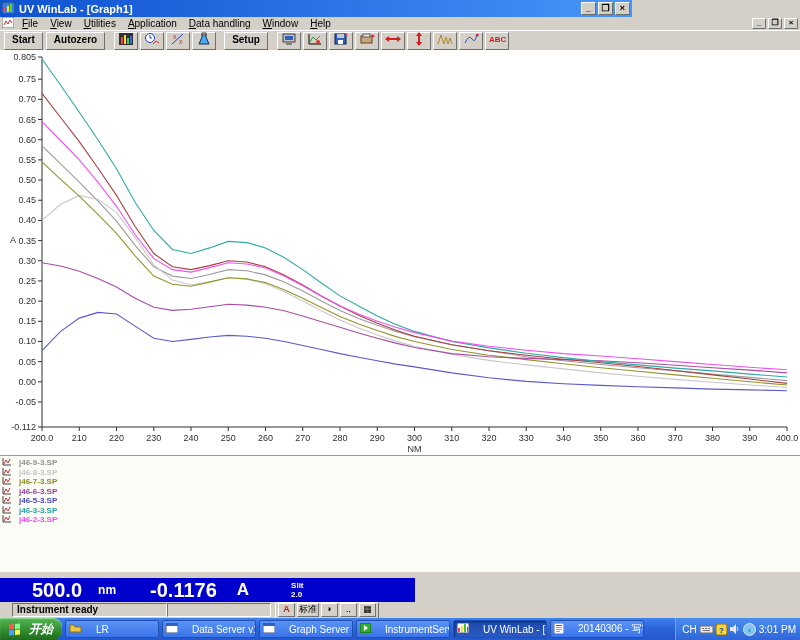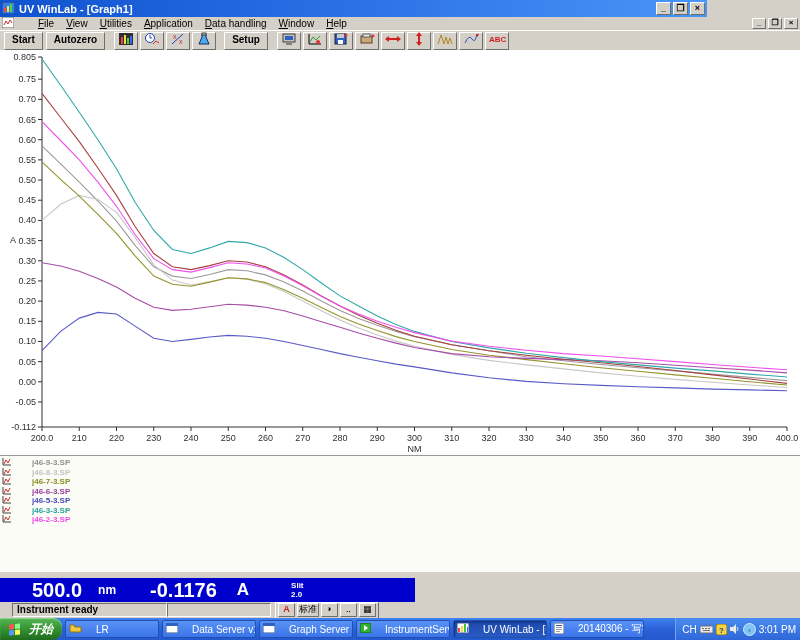--- a/index.html
+++ b/index.html
@@ -1,19 +1,19 @@
 <!DOCTYPE html>
 <html><head>
 <meta charset="utf-8">
 <style>
   html,body{margin:0;padding:0;}
   .screen{position:relative;width:800px;height:640px;overflow:hidden;background:#D4D0C8;
           font-family:"Liberation Sans",sans-serif;-webkit-font-smoothing:none;}
   
-  .titlebar{position:absolute;left:0;top:0;width:707px;height:17px;
+  .titlebar{position:absolute;left:0;top:0;width:632px;height:17px;
             background:linear-gradient(90deg,#0f52cf,#2f74e8 55%,#4896f8);
             display:flex;align-items:center;padding:0 2px;box-sizing:border-box;}
   .titlebar .ttl{color:#fff;font-size:11px;font-weight:bold;margin-left:4px;white-space:nowrap;}
   .winbtns{margin-left:auto;display:flex;gap:2px;}
   .wbtn{width:15px;height:13px;background:#D4D0C8;border:1px solid;border-color:#fff #6f6f6f #6f6f6f #fff;
         font-size:9px;line-height:10px;text-align:center;font-weight:bold;color:#000;box-sizing:border-box;}
   
   .menubar{position:absolute;left:0;top:17px;width:800px;height:13px;background:#D4D0C8;
            display:flex;align-items:center;font-size:10px;}
   .menu-item{padding:0 6px;height:13px;line-height:13px;}
@@ -26,21 +26,21 @@
   .tb-text{height:16px;padding:0 7px;background:#D4D0C8;border:1px solid;border-color:#fff #6f6f6f #6f6f6f #fff;
            font-size:10px;font-weight:bold;line-height:14px;margin-right:3px;}
   .tb-ico{width:24px;height:18px;background:#D4D0C8;border:1px solid;border-color:#fff #6f6f6f #6f6f6f #fff;
           display:flex;align-items:center;justify-content:center;margin-right:2px;box-sizing:border-box;}
   .tb-gap{width:6px;}
   
   .chart{position:absolute;left:0;top:50px;width:800px;height:405px;background:#fff;}
   
   .legendpanel{position:absolute;left:0;top:455px;width:800px;height:117px;background:#FCFCF6;
                border-top:1px solid #9a9a94;box-sizing:border-box;padding:2px 0 0 2px;}
-  .legend-row{display:flex;align-items:center;gap:20px;height:9.5px;font-size:8px;font-weight:bold;cursor:default;}
+  .legend-row{display:flex;align-items:center;gap:7px;height:9.5px;font-size:8px;font-weight:bold;cursor:default;}
   
   .lcdrow{position:absolute;left:0;top:578px;width:800px;height:24px;}
   .lcd{position:absolute;left:0;top:0;width:415px;height:24px;background:#0000CC;color:#fff;
        display:flex;align-items:center;white-space:nowrap;}
   .lcd .big{font-size:20px;font-weight:bold;}
   .lcd .unit{font-size:12px;font-weight:bold;}
   .lcd .slit{font-size:8px;font-weight:bold;line-height:9px;}
   
   .statusrow{position:absolute;left:12px;top:602px;width:800px;height:16px;background:#D4D0C8;
              display:flex;align-items:center;}
@@ -92,21 +92,21 @@
     </span>
   </div>
 
   <div class="menubar">
     <span class="tico" style="margin:0 2px;">
       <svg width="12" height="11">
           <rect x="0" y="0" width="12" height="11" fill="#fff" stroke="#606060"></rect>
           <polyline points="2,8 4,4 6,7 8,3 10,6" fill="none" stroke="#c03030"></polyline>
         </svg>
     </span>
-    <span id="menu-items" style="display:flex;margin-left:16px;">
+    <span id="menu-items" style="display:flex;">
         <span class="menu-item">File</span>
         <span class="menu-item">View</span>
         <span class="menu-item">Utilities</span>
         <span class="menu-item">Application</span>
         <span class="menu-item">Data handling</span>
         <span class="menu-item">Window</span>
         <span class="menu-item">Help</span>
       </span>
     <span class="winbtns" style="margin-left:auto;">
       <span class="wbtn">_</span>

